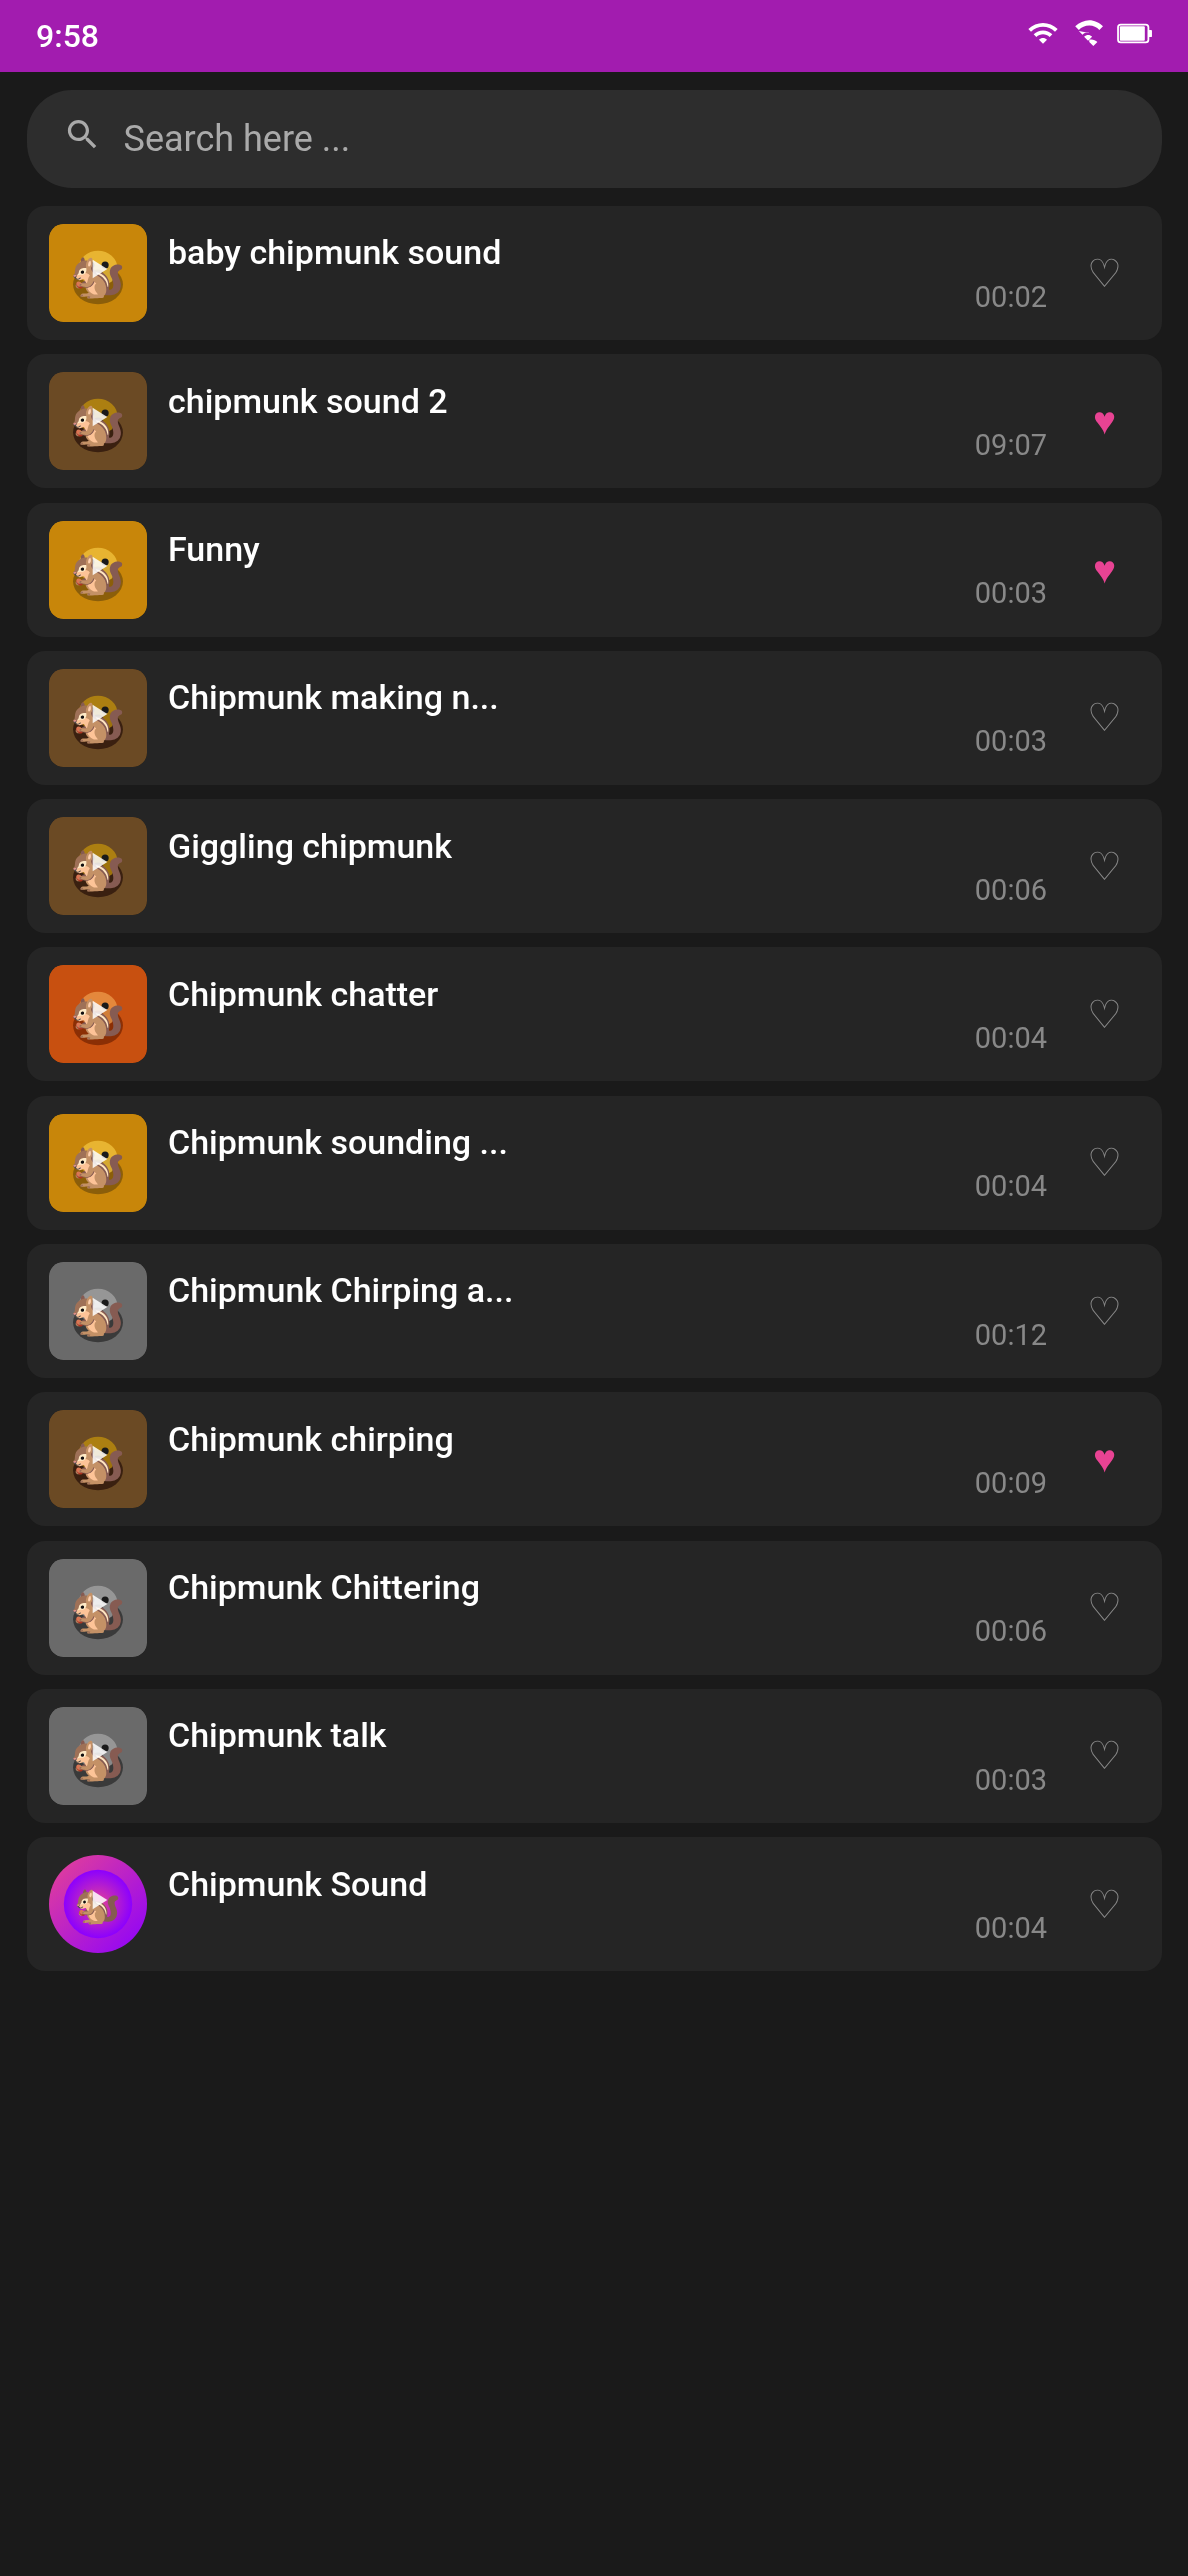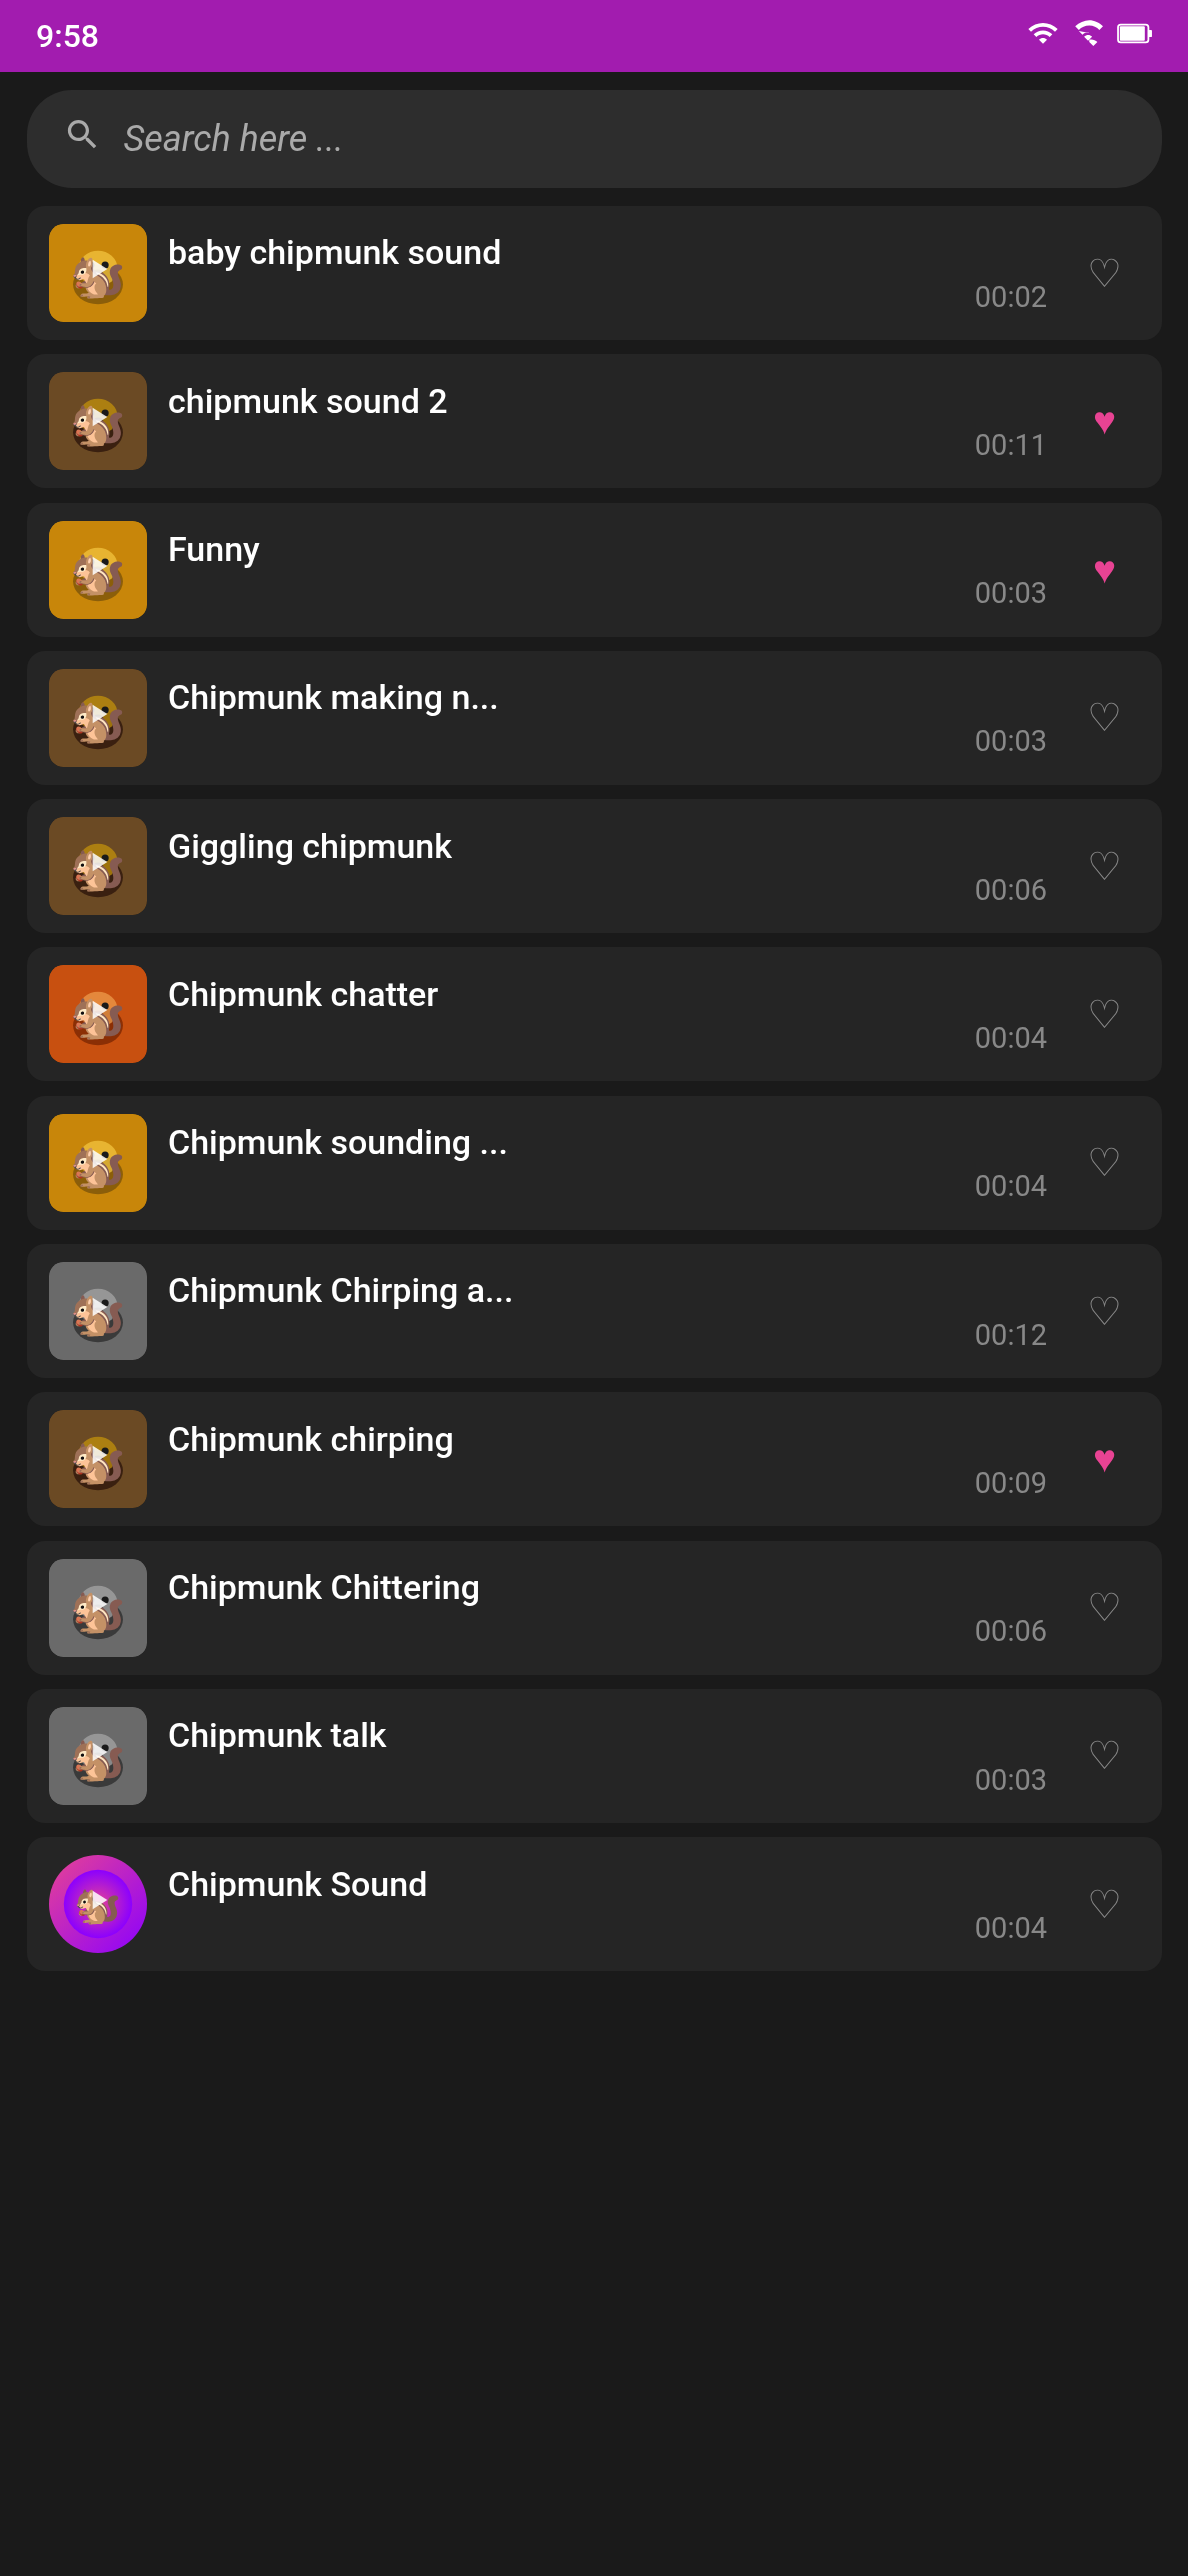--- a/index.html
+++ b/index.html
@@ -54,21 +54,20 @@
 
     .search-icon-wrap {
       color: #aaaaaa;
       font-size: 36px;
     }
 
     .search-input-text {
       color: #aaaaaa;
       font-size: 36px;
       flex: 1;
-      font-style: italic;
     }
 
     .sound-list {
       display: flex;
       flex-direction: column;
       gap: 0;
       padding: 0 27px;
     }
 
     .sound-item {
@@ -251,21 +250,21 @@
           </svg>
       </div>
       <div class="play-icon-overlay">
         <svg width="32" height="32" viewBox="0 0 24 24" fill="rgba(255,255,255,0.85)">
           <path d="M8 5v14l11-7z"></path>
         </svg>
       </div>
     </div>
     <div class="sound-info">
       <span class="sound-title">chipmunk sound 2</span>
-      <span class="sound-duration">00:11</span>
+      <span class="sound-duration">09:07</span>
     </div>
     <button class="favorite-btn">
       <span class="heart-icon heart-filled">♥</span>
     </button>
   </div>
     <div class="sound-item">
     <div class="thumbnail-wrap">
       <div class="thumbnail-bg thumb-chipmunk-brown" style="">
         <svg width="98" height="98" viewBox="0 0 110 110">
             <rect width="110" height="110" fill="#c8860a" rx="16"></rect>

